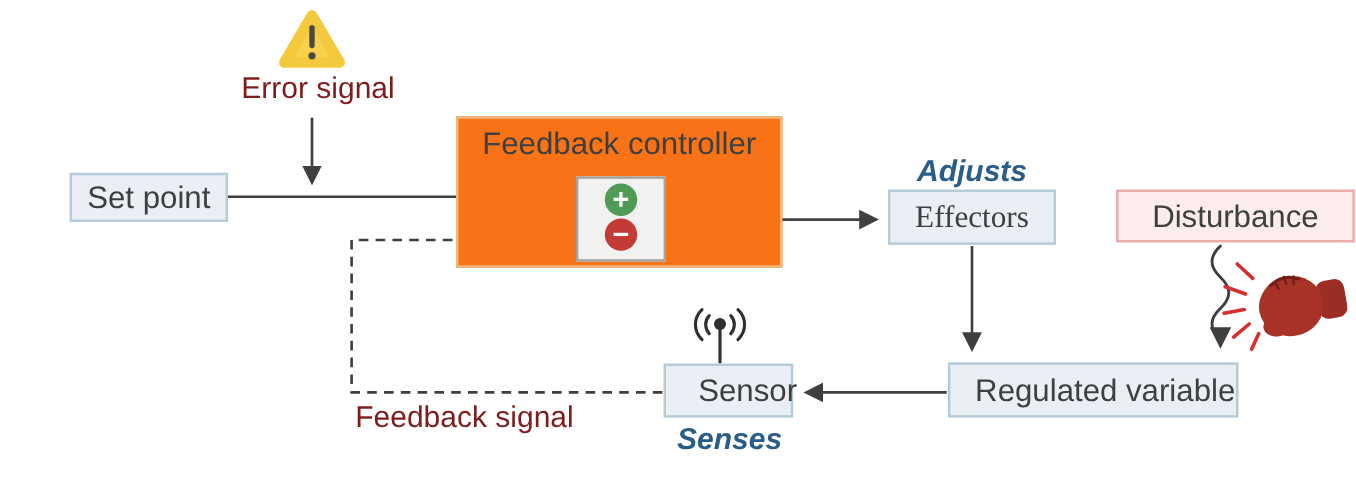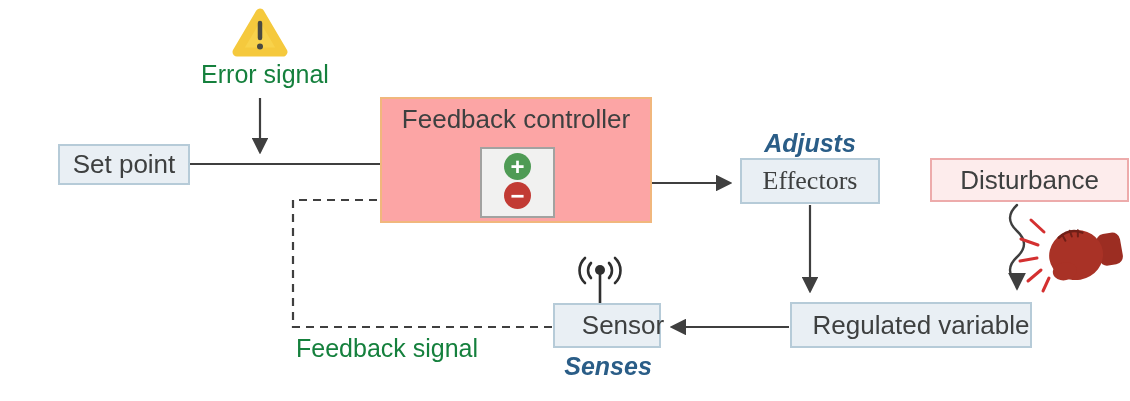--- a/index.html
+++ b/index.html
@@ -8,38 +8,38 @@
     font-family:"Liberation Sans",sans-serif;color:#3e4040;overflow:hidden;
   }
   .overlay{position:absolute;left:0;top:0;width:1130px;height:401px;pointer-events:none;}
   .node{
     position:absolute;display:flex;align-items:center;justify-content:center;
     background:#e9eff4;border:2px solid #b6cbd8;font-size:26px;color:#3e4040;
     white-space:nowrap;box-sizing:border-box;
   }
   .node--pink{background:#fdecec;border:2px solid #edabab;}
   .panel{
-    position:absolute;background:#fca5a5;border:2px solid #f1b77d;box-sizing:border-box;
+    position:absolute;background:#f97316;border:2px solid #f1b77d;box-sizing:border-box;
   }
   .panel-label{
     position:absolute;top:5px;left:0;width:100%;text-align:center;
     font-size:26px;color:#3e4040;
   }
   .comparator{
     position:absolute;background:#f1f1f0;border:2px solid #a2a2a0;box-sizing:border-box;
     display:flex;flex-direction:column;align-items:center;justify-content:space-between;
     padding:4px 0 7px 0;
   }
   .op-circle{
     width:27px;height:27px;border-radius:50%;display:flex;align-items:center;
     justify-content:center;color:#ffffff;font-size:24px;font-weight:bold;line-height:1;
   }
   .op-plus{background:#4f9b55;}
   .op-minus{background:#c23b34;}
-  .plain-label{position:absolute;font-size:25px;color:#15803d;white-space:nowrap;}
+  .plain-label{position:absolute;font-size:25px;color:#7f1d1d;white-space:nowrap;}
   .annot{
     position:absolute;font-size:25px;font-weight:bold;font-style:italic;
     color:#2a5d87;text-align:center;white-space:nowrap;
   }
   .icon{position:absolute;}
 </style>
 </head>
 <body>
 
 <div class="canvas">

